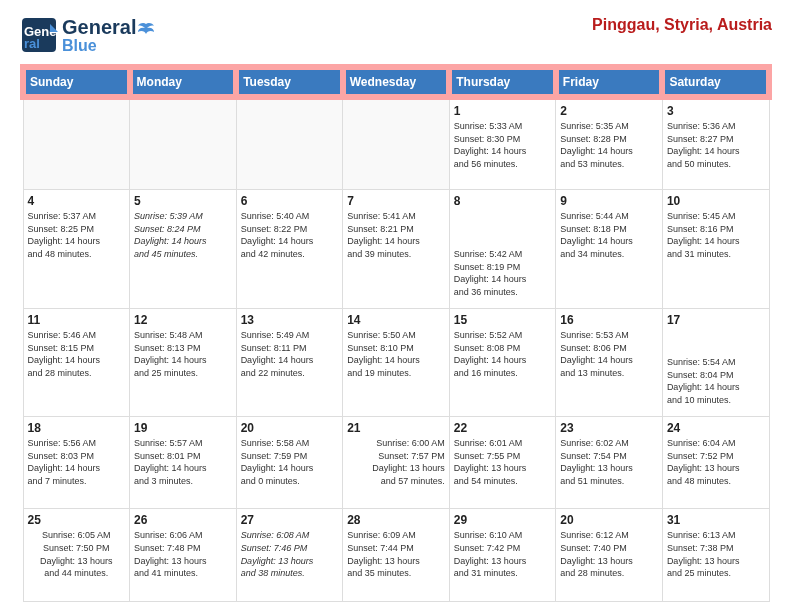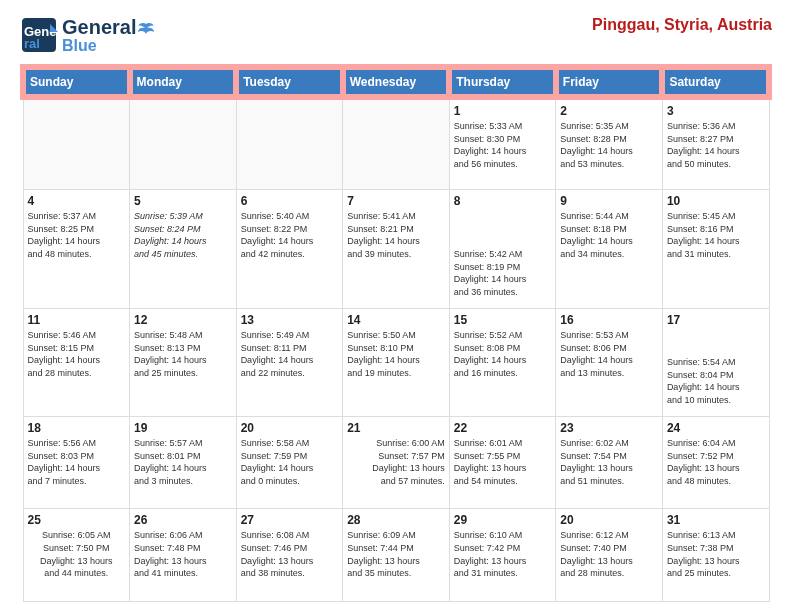--- a/index.html
+++ b/index.html
@@ -317,21 +317,21 @@
           </td>
           <td>
             <span class="day-number">26</span>
             <div class="day-info" style="white-space: pre-line;">Sunrise: 6:06 AM
 Sunset: 7:48 PM
 Daylight: 13 hours
 and 41 minutes.</div>
           </td>
           <td>
             <span class="day-number">27</span>
-            <div class="day-info" style="white-space: pre-line;">Sunrise: 6:08 AM
+            <div class="day-info" style="white-space: pre-line; font-style: italic;">Sunrise: 6:08 AM
 Sunset: 7:46 PM
 Daylight: 13 hours
 and 38 minutes.</div>
           </td>
           <td>
             <span class="day-number">28</span>
             <div class="day-info" style="white-space: pre-line;">Sunrise: 6:09 AM
 Sunset: 7:44 PM
 Daylight: 13 hours
 and 35 minutes.</div>

